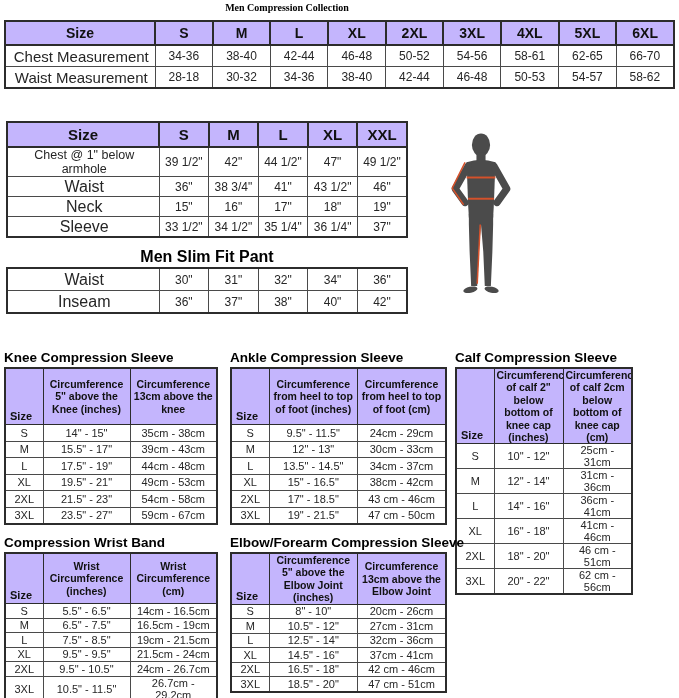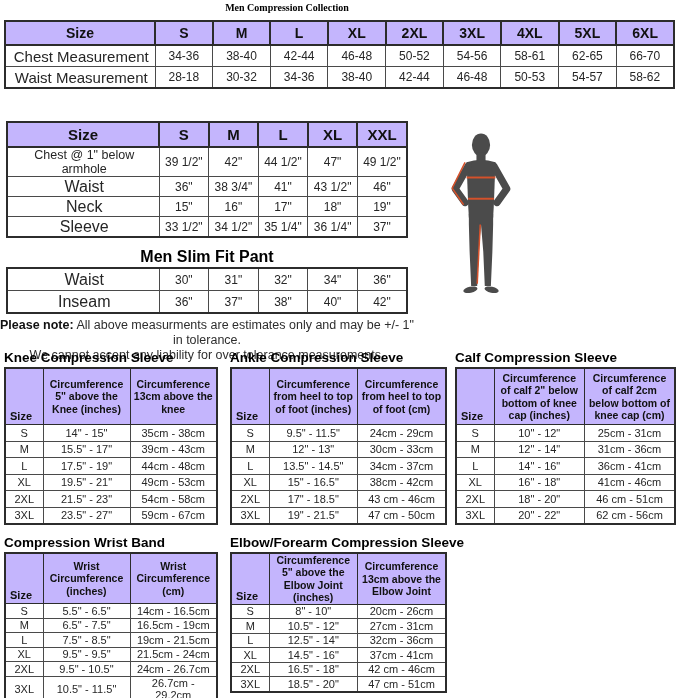--- a/index.html
+++ b/index.html
@@ -45,21 +45,21 @@
   .sleeve th{font-size:10.5px;line-height:1.18;font-weight:bold;border:1.5px solid #2c2c2c;}
   .sleeve th.size-h{vertical-align:bottom;text-align:left;font-size:11px;padding-left:4px;padding-bottom:1px;}
   .sleeve td{font-size:11px;}
   .row1 th{height:54px;}
   .row1 td{height:15.5px;}
   .row2 th{height:48px;}
   .row2 td{height:13.5px;}
 
   #knee{left:4px;top:350px;width:214px;}
   #ankle{left:230px;top:350px;width:217px;}
-  #calf{left:455px;top:350px;width:221px;}
+  #calf{left:455px;top:350px;width:178px;}
   #wrist{left:4px;top:535px;width:214px;}
   #elbow{left:230px;top:535px;width:217px;}
 
   .figure{position:absolute;left:443px;top:132px;width:76px;height:182px;}
 </style>
 </head>
 <body>
 
 <div class="canvas">
 
@@ -178,24 +178,20 @@
           <td class="rowlabel">Inseam</td>
           <td>36"</td>
           <td>37"</td>
           <td>38"</td>
           <td>40"</td>
           <td>42"</td>
         </tr>
       </tbody>
   </table>
 
-  <div class="note">
-    <div><b>Please note:</b><span> All above measurments are estimates only and may be +/- 1" in tolerance.</span></div>
-    <div>We cannot accept any liability for over tolerance measurements.</div>
-  </div>
 
   <div class="figure">
     <svg viewBox="0 0 100 240" width="76" height="182" xmlns="http://www.w3.org/2000/svg">
       <g fill="#4b4b4b" stroke="none">
         <ellipse cx="50" cy="17" rx="12" ry="15"></ellipse>
         <rect x="44" y="27" width="12" height="12"></rect>
         <path d="M31,40 Q50,33 69,40 L67,95 L66,113 L34,113 L33,95 Z"></path>
         <path d="M33,45 L16,75 L29,93" fill="none" stroke="#4b4b4b" stroke-width="9.5" stroke-linecap="round" stroke-linejoin="round"></path>
         <path d="M67,45 L84,75 L71,93" fill="none" stroke="#4b4b4b" stroke-width="9.5" stroke-linecap="round" stroke-linejoin="round"></path>
         <path d="M34,108 L50,108 L50,122 L47,158 L45,203 L37,203 L35,158 L34,122 Z"></path>

